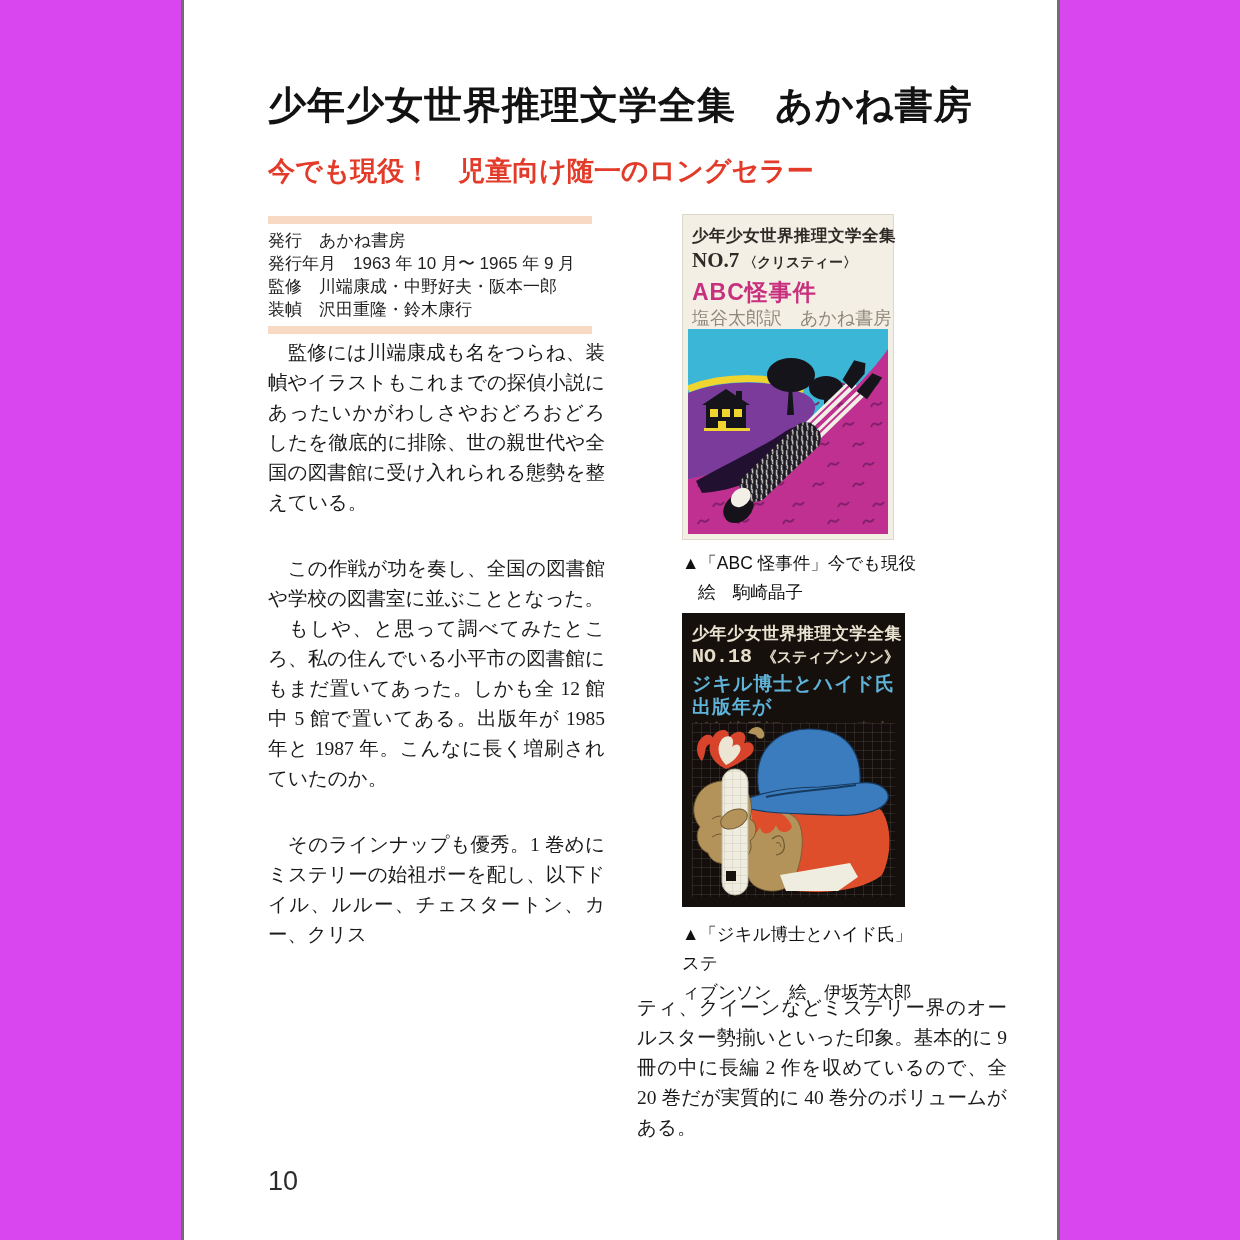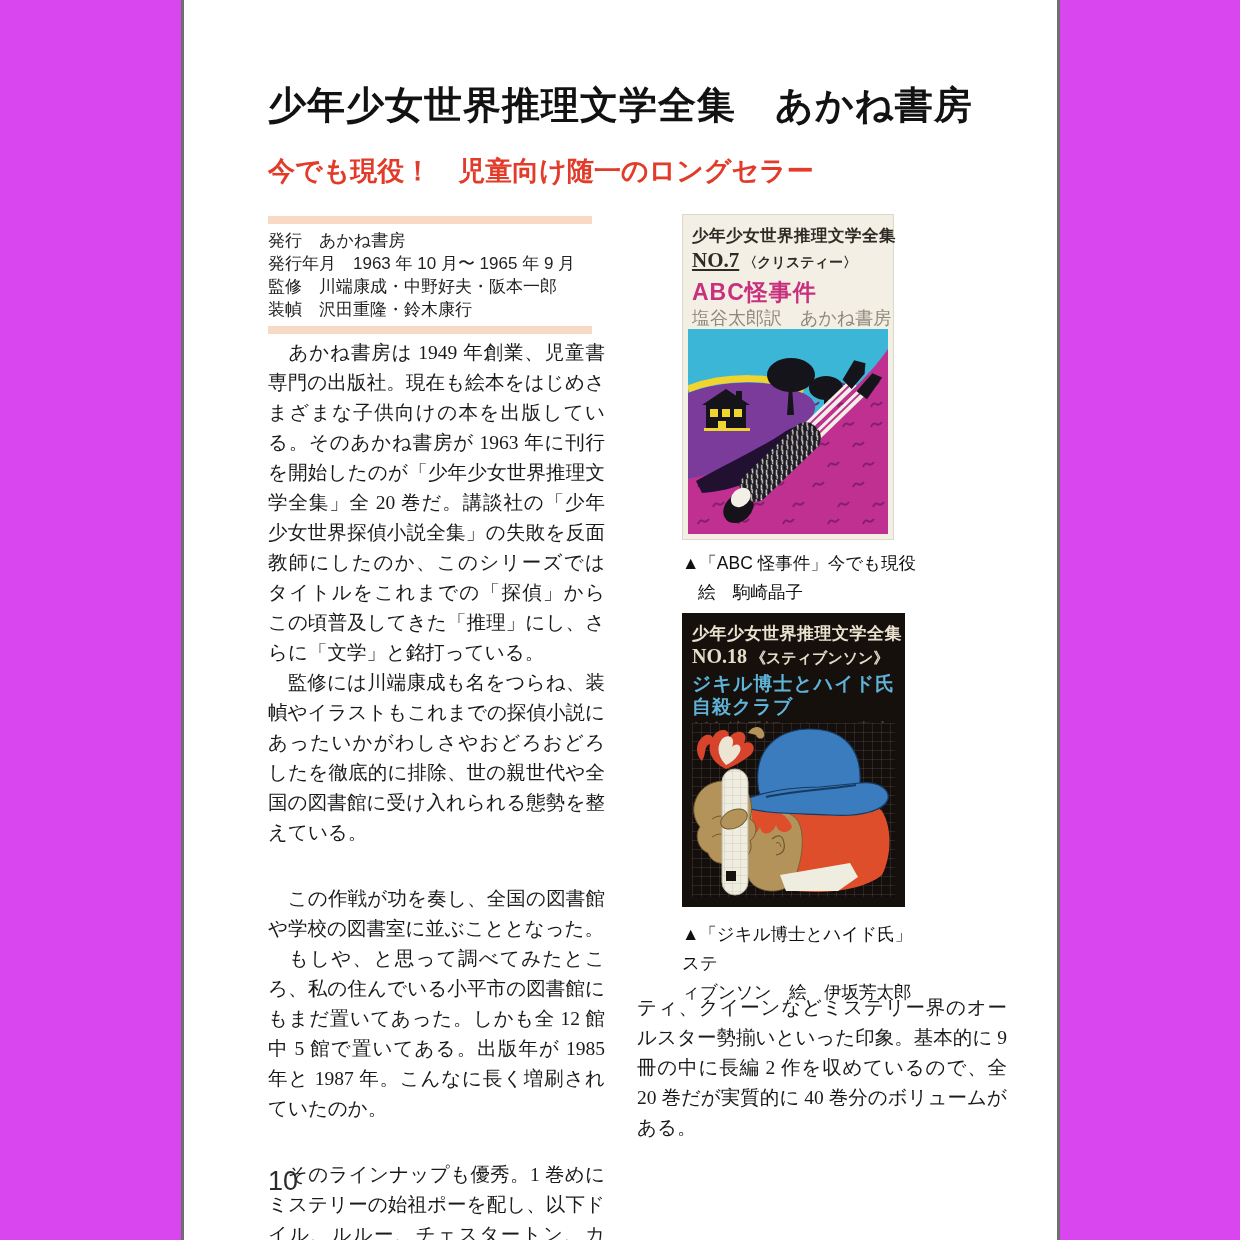--- a/index.html
+++ b/index.html
@@ -23,31 +23,31 @@
   .left-col{left:84px;top:338px;width:337px;}
   .right-col{left:453px;top:993px;width:370px;}
   .para{margin:0;}
   .block-gap{margin-top:36px;}
 
   
   .cover1{left:498px;top:214px;width:212px;height:326px;background:#f3efe4;border:1px solid #ddd8c9;box-sizing:border-box;}
   .cover1 .c-series{position:absolute;left:9px;top:10px;width:196px;font-family:"Liberation Serif",serif;
         font-weight:700;font-size:16.5px;letter-spacing:0.5px;color:#2f2a26;white-space:nowrap;}
   .cover1 .c-no-line{position:absolute;left:9px;top:33px;color:#2f2a26;font-family:"Liberation Serif",serif;font-weight:700;}
-  .cover1 .c-no{font-size:21px;text-decoration:underline;}
+  .cover1 .c-no{font-size:21px;}
   .cover1 .c-bracket{font-size:14px;font-weight:700;text-align:center;}
   .cover1 .c-title{position:absolute;left:9px;top:62px;font-size:23px;font-weight:800;color:#c82f7d;letter-spacing:1px;}
   .cover1 .c-credit{position:absolute;left:9px;top:91px;font-family:"Liberation Serif",serif;font-size:18px;color:#90897b;white-space:nowrap;}
   .cover1 svg{position:absolute;left:5px;top:114px;}
 
   
   .cover2{left:498px;top:613px;width:223px;height:294px;background:#16100d;}
   .cover2 .c-series{position:absolute;left:10px;top:9px;width:205px;font-family:"Liberation Serif",serif;
         font-weight:700;font-size:17px;letter-spacing:0.5px;color:#eae3d1;white-space:nowrap;}
-  .cover2 .c-no-line{position:absolute;left:10px;top:32px;color:#e5ddc9;font-family:Liberation Serif, serif;font-weight:700;}
+  .cover2 .c-no-line{position:absolute;left:10px;top:32px;color:#e5ddc9;font-family:Liberation Mono, monospace;font-weight:700;}
   .cover2 .c-no{font-size:20px;}
   .cover2 .c-bracket{font-size:15px;}
   .cover2 .c-title1{position:absolute;left:10px;top:58px;font-size:19px;font-weight:800;color:#5fb3d8;letter-spacing:1px;white-space:nowrap;}
   .cover2 .c-title2{position:absolute;left:10px;top:81px;font-size:19px;font-weight:800;color:#5fb3d8;letter-spacing:1px;}
   .cover2 .c-credit{position:absolute;left:10px;top:105px;font-family:"Liberation Serif",serif;font-size:18px;color:#55493a;white-space:nowrap;}
   .cover2 svg{position:absolute;left:10px;top:110px;}
 
   .fig-caption{font-size:17.5px;line-height:29px;color:#111;}
   .caption1{left:498px;top:549px;width:240px;}
   .caption2{left:498px;top:920px;width:245px;}
@@ -69,21 +69,20 @@
       <div class="info-rows">
         <div class="info-row">発行　あかね書房</div>
         <div class="info-row">発行年月　1963 年 10 月〜 1965 年 9 月</div>
         <div class="info-row">監修　川端康成・中野好夫・阪本一郎</div>
         <div class="info-row">装幀　沢田重隆・鈴木康行</div>
       </div>
       <div class="info-bar"></div>
     </div>
 
     <div class="abs body-col left-col">
-      <p class="para">　あかね書房は 1949 年創業、児童書専門の出版社。現在も絵本をはじめさまざまな子供向けの本を出版している。そのあかね書房が 1963 年に刊行を開始したのが「少年少女世界推理文学全集」全 20 巻だ。講談社の「少年少女世界探偵小説全集」の失敗を反面教師にしたのか、このシリーズではタイトルをこれまでの「探偵」からこの頃普及してきた「推理」にし、さらに「文学」と銘打っている。</p>
       <p class="para">　監修には川端康成も名をつらね、装幀やイラストもこれまでの探偵小説にあったいかがわしさやおどろおどろしたを徹底的に排除、世の親世代や全国の図書館に受け入れられる態勢を整えている。</p>
       <p class="para block-gap">　この作戦が功を奏し、全国の図書館や学校の図書室に並ぶこととなった。</p>
       <p class="para">　もしや、と思って調べてみたところ、私の住んでいる小平市の図書館にもまだ置いてあった。しかも全 12 館中 5 館で置いてある。出版年が 1985 年と 1987 年。こんなに長く増刷されていたのか。</p>
       <p class="para block-gap">　そのラインナップも優秀。1 巻めにミステリーの始祖ポーを配し、以下ドイル、ルルー、チェスタートン、カー、クリス</p>
     </div>
 
     <div class="abs body-col right-col">
       <p class="para">ティ、クイーンなどミステリー界のオールスター勢揃いといった印象。基本的に 9 冊の中に長編 2 作を収めているので、全 20 巻だが実質的に 40 巻分のボリュームがある。</p>
     </div>
 
@@ -179,21 +178,21 @@
       <div class="cap-indent">絵　駒崎晶子</div>
     </div>
 
     <div class="abs cover2">
       <div class="c-series">少年少女世界推理文学全集</div>
       <div class="c-no-line">
         <span class="c-no">NO.18</span>
         <span class="c-bracket">《スティブンソン》</span>
       </div>
       <div class="c-title1">ジキル博士とハイド氏</div>
-      <div class="c-title2">自殺クラブ</div>
+      <div class="c-title2">出版年が</div>
       <div class="c-credit">飯島淳秀訳　あかね書房</div>
 
       <svg width="203" height="174" viewBox="0 0 203 174" role="img">
         <defs>
           <pattern id="grid2" width="9" height="9" patternUnits="userSpaceOnUse">
             <path d="M9,0 H0 V9" stroke="rgba(230,226,212,0.25)" stroke-width="0.8" fill="none"></path>
           </pattern>
           <pattern id="gridtube" width="8" height="8" patternUnits="userSpaceOnUse">
             <path d="M8,0 H0 V8" stroke="#c6c1ae" stroke-width="0.7" fill="none"></path>
           </pattern>

